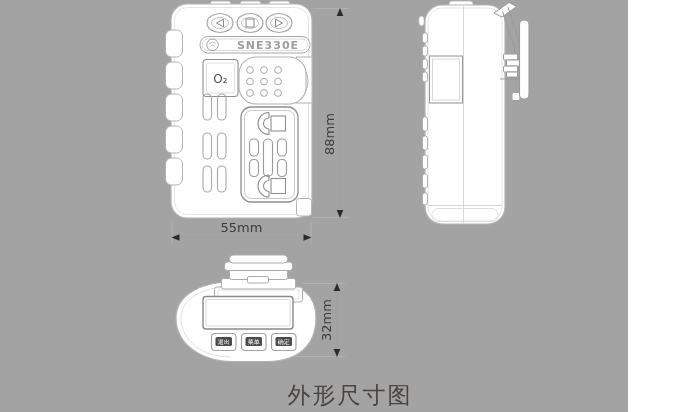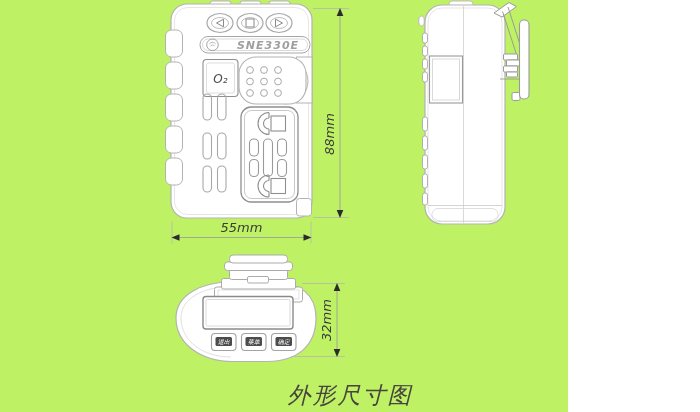--- a/index.html
+++ b/index.html
@@ -1,17 +1,17 @@
 <!DOCTYPE html>
 <html><head>
 <meta charset="utf-8">
 <style>
   html,body{margin:0;padding:0;background:#ffffff;}
-  .page{width:568px;height:412px;position:relative;background:#bef264;overflow:hidden;
-        font-family:"DejaVu Sans","Liberation Sans",sans-serif;font-style:italic;}
+  .page{width:628px;height:412px;position:relative;background:#a3a3a3;overflow:hidden;
+        font-family:"DejaVu Sans","Liberation Sans",sans-serif;}
   svg{display:block;}
   text{font-family:"DejaVu Sans","Liberation Sans",sans-serif;}
   .dim-text{fill:#3c3c3c;font-size:13px;}
   .title-text{fill:#4a4440;font-size:23px;letter-spacing:2px;font-weight:500;}
   .model-text{fill:#9e9e9e;font-size:11px;font-weight:600;letter-spacing:1px;}
   .gas-text{fill:#4d4d4d;font-size:12px;}
   .btn-cn{fill:#ffffff;font-size:6px;}
 </style>
 </head>
 <body>

